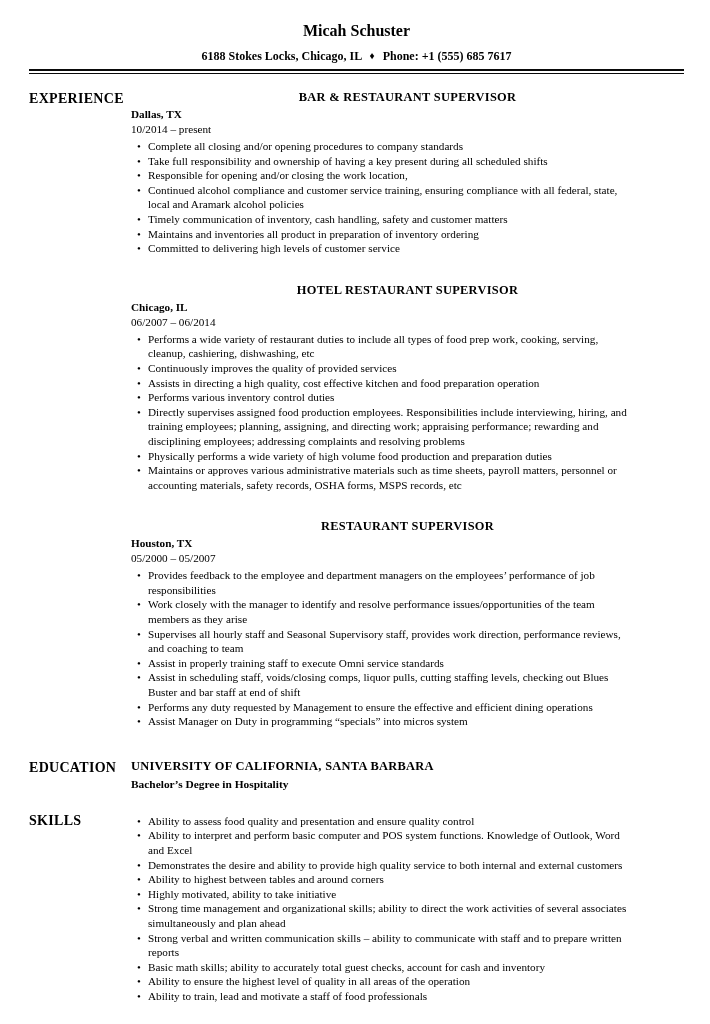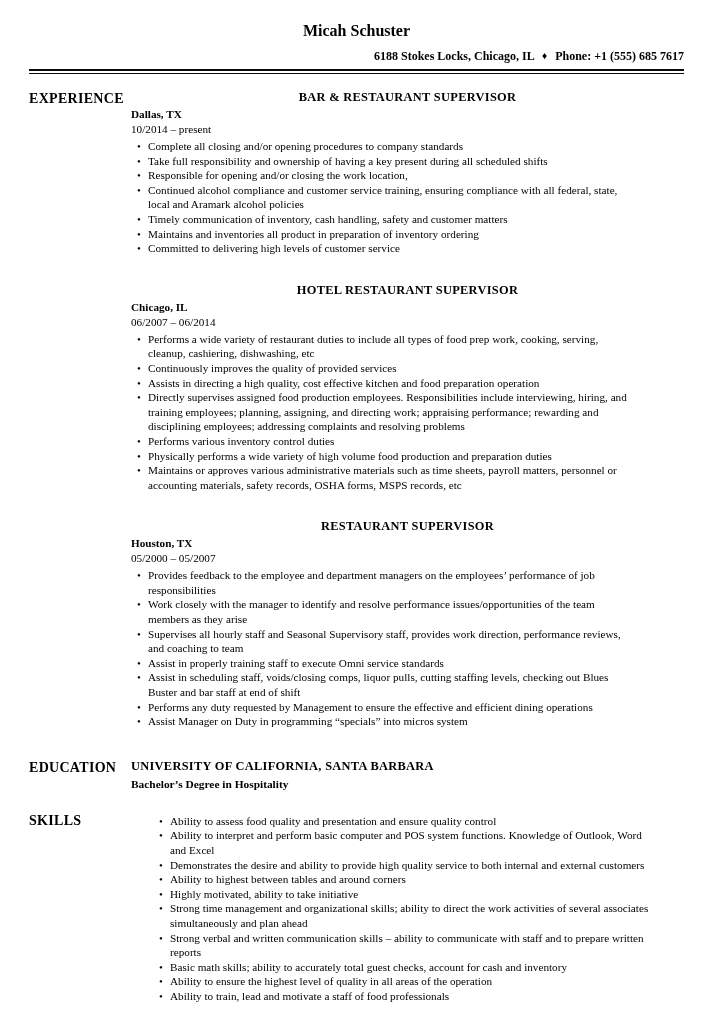--- a/index.html
+++ b/index.html
@@ -1,28 +1,28 @@
 <!DOCTYPE html>
 <html><head>
 <meta charset="utf-8">
 <style>
   html,body{margin:0;padding:0;background:#ffffff;}
   body{width:710px;height:1024px;overflow:hidden;
        font-family:"Liberation Serif","DejaVu Serif",serif;color:#000;}
   .page{box-sizing:border-box;width:710px;height:1024px;padding:21px 26px 0 29px;}
   
   .name{font-size:16px;font-weight:bold;text-align:center;margin:0;line-height:19px;}
-  .contact{font-size:12px;font-weight:bold;text-align:right;margin-top:9px;line-height:14px;}
+  .contact{font-size:12px;font-weight:bold;text-align:center;margin-top:9px;line-height:14px;}
   .diamond{font-size:10px;padding:0 5px;vertical-align:1px;}
   .rule{margin-top:6px;height:2px;border-top:2px solid #0a0a0a;border-bottom:1px solid #0a0a0a;}
   
   .section{display:grid;grid-template-columns:102px 1fr;align-items:start;}
   .section.experience{margin-top:16px;}
   .section.education{margin-top:30px;}
-  .section.skills{margin-top:21px;gap:22px;}
+  .section.skills{margin-top:21px;}
   .sec-label{font-size:14px;font-weight:bold;letter-spacing:0.3px;line-height:15px;padding-top:1px;}
   
   .job + .job{margin-top:27px;}
   .job-title{font-size:12.4px;font-weight:bold;letter-spacing:0.3px;margin:0;line-height:15px;text-align:center;}
   .job-location{font-size:11.2px;font-weight:bold;line-height:14px;margin-top:2px;}
   .job-dates{font-size:11.2px;line-height:14px;margin-top:1px;}
   
   ul.bullets{list-style:none;margin:3px 0 0 0;padding:0;}
   ul.bullets li{position:relative;padding-left:17px;font-size:11.2px;line-height:14.6px;}
   ul.bullets li::before{content:"\2022";position:absolute;left:6px;top:0;font-size:11px;}
@@ -70,24 +70,24 @@
       <article class="job">
         <h2 class="job-title">HOTEL RESTAURANT SUPERVISOR</h2>
         <div class="job-location">Chicago, IL</div>
         <div class="job-dates">06/2007 – 06/2014</div>
         <ul class="bullets">
 
         <li><span class="bullet-text">Performs a wide variety of restaurant duties to include all types of food prep work, cooking, serving,
 cleanup, cashiering, dishwashing, etc</span></li>
             <li><span class="bullet-text">Continuously improves the quality of provided services</span></li>
             <li><span class="bullet-text">Assists in directing a high quality, cost effective kitchen and food preparation operation</span></li>
+            <li><span class="bullet-text">Performs various inventory control duties</span></li>
             <li><span class="bullet-text">Directly supervises assigned food production employees. Responsibilities include interviewing, hiring, and
 training employees; planning, assigning, and directing work; appraising performance; rewarding and
 disciplining employees; addressing complaints and resolving problems</span></li>
-            <li><span class="bullet-text">Performs various inventory control duties</span></li>
             <li><span class="bullet-text">Physically performs a wide variety of high volume food production and preparation duties</span></li>
             <li><span class="bullet-text">Maintains or approves various administrative materials such as time sheets, payroll matters, personnel or
 accounting materials, safety records, OSHA forms, MSPS records, etc</span></li>
           </ul>
       </article>
 
       <article class="job">
         <h2 class="job-title">RESTAURANT SUPERVISOR</h2>
         <div class="job-location">Houston, TX</div>
         <div class="job-dates">05/2000 – 05/2007</div>

